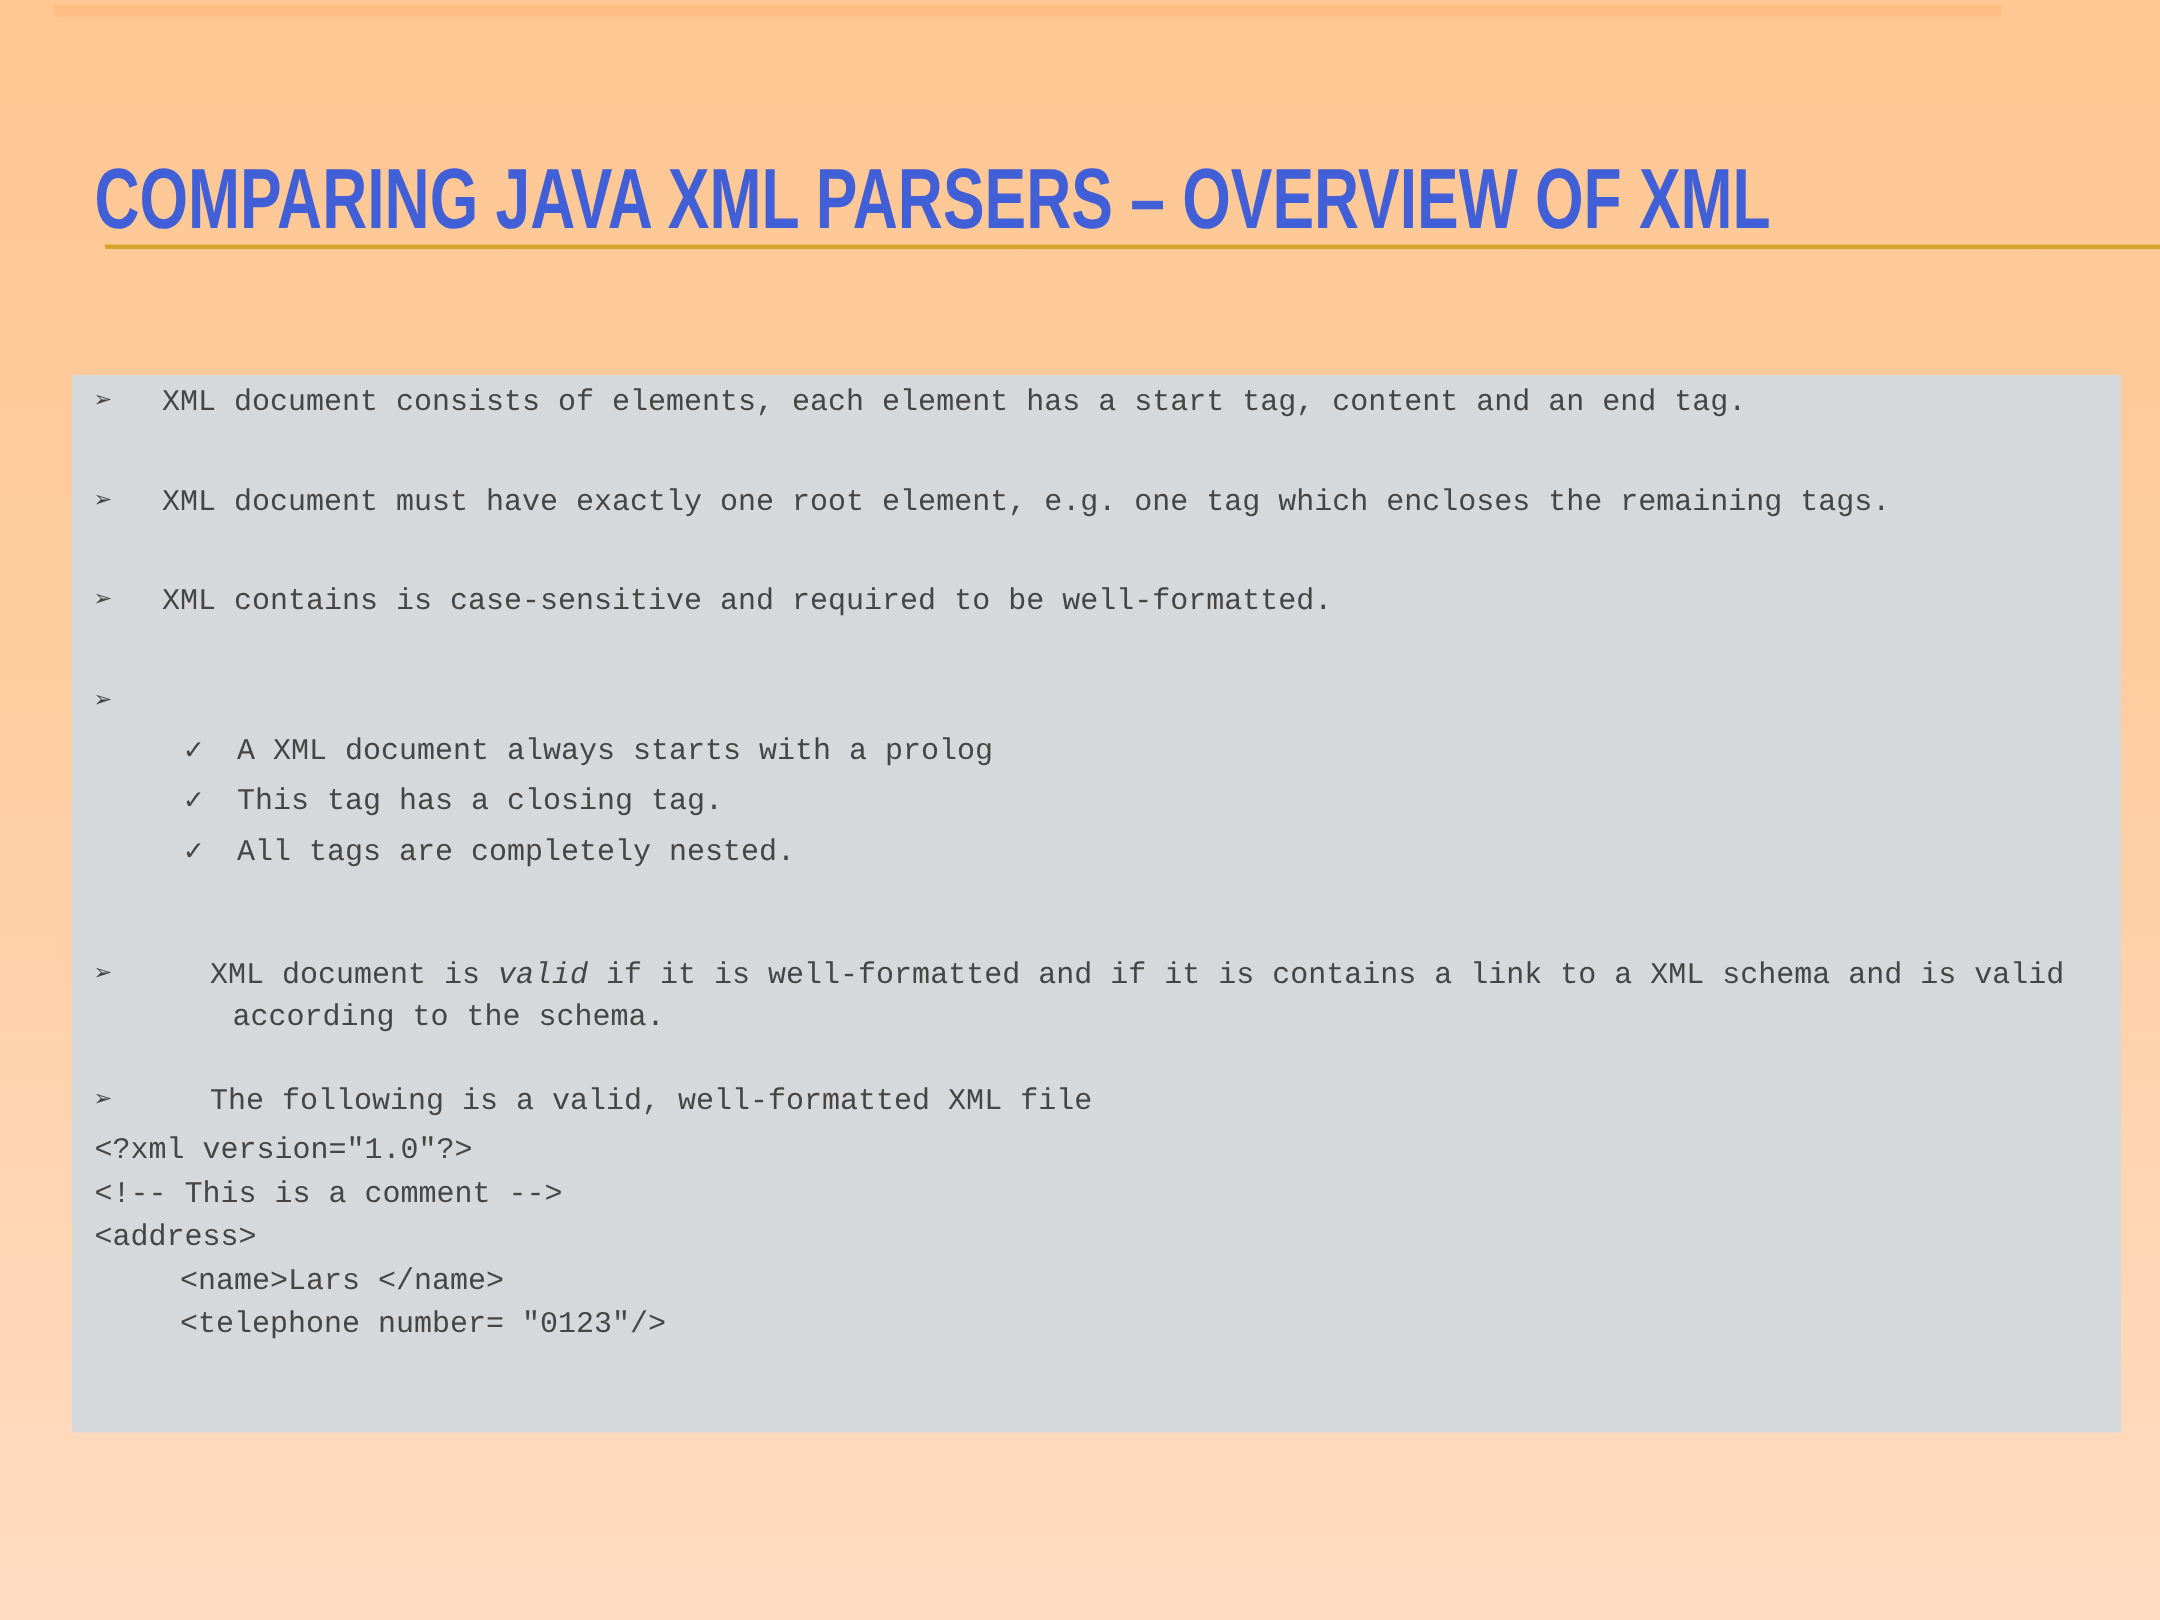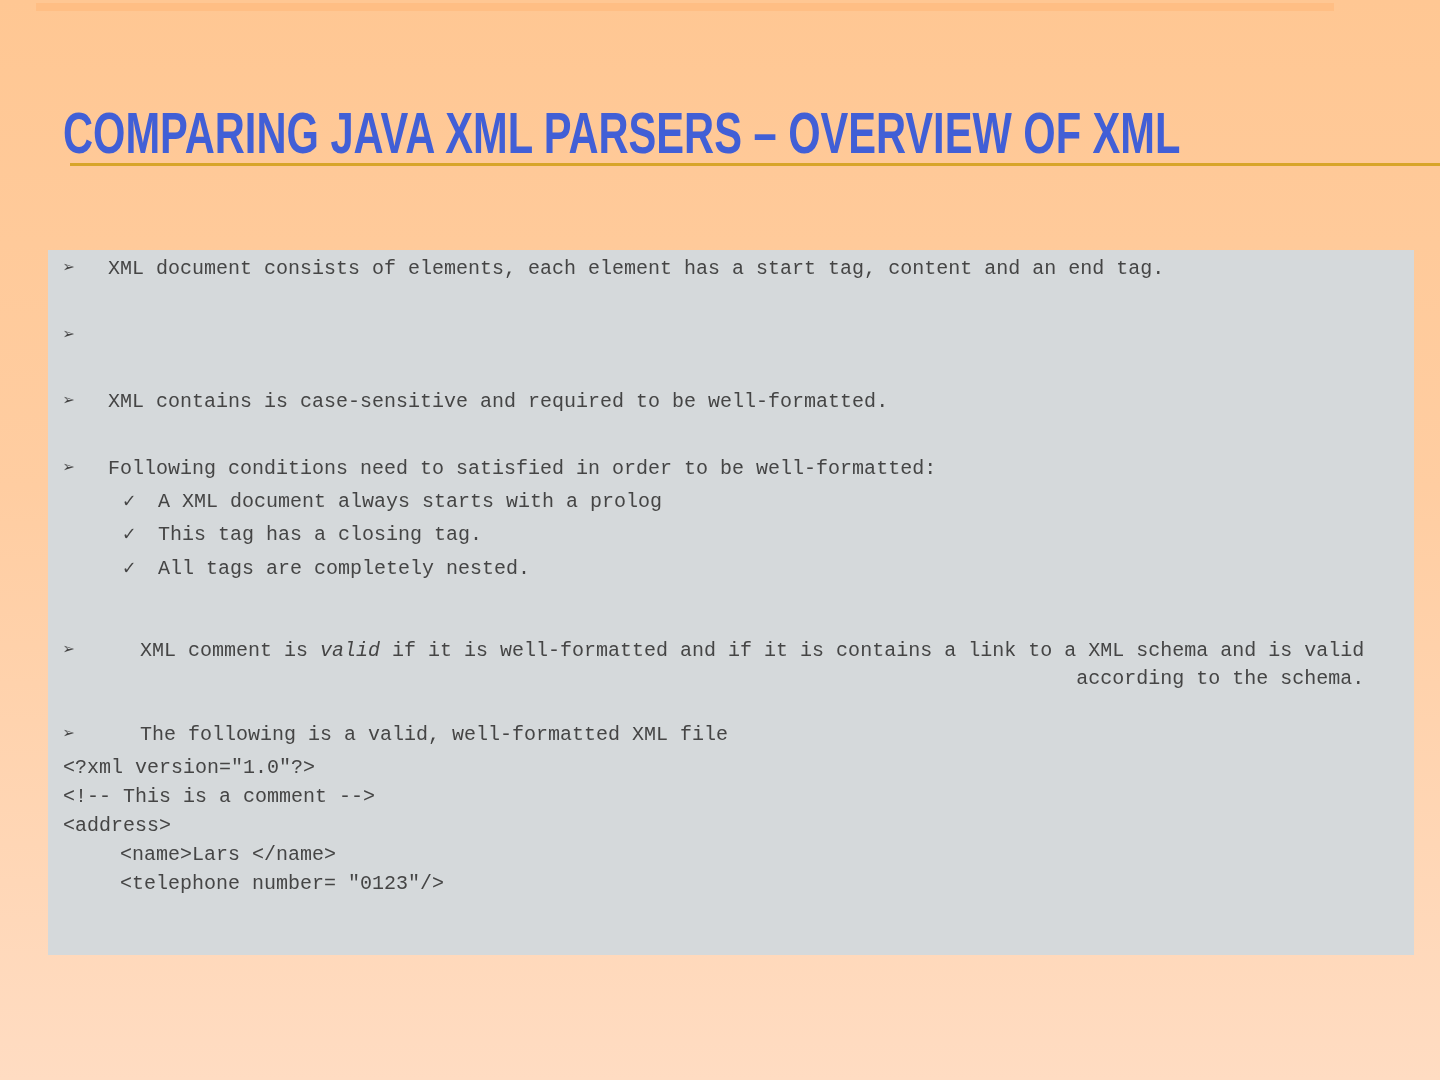--- a/index.html
+++ b/index.html
@@ -83,21 +83,21 @@
   .r1 { margin-top: 8px; }
   .r2 { margin-top: 45px; }
   .r3 { margin-top: 44px; }
   .r4 { margin-top: 45px; }
   .r5 { margin-top: 11px; }
   .r6 { margin-top: 11px; }
   .r7 { margin-top: 12px; }
   .r8 { margin-top: 60px; }
   .r9 { margin-top: 34px; }
   .valid-block { white-space: nowrap; }
-  .valid-wrap { margin-top: 6px; padding-left: 15px; text-align: right; }
+  .valid-wrap { margin-top: 6px; padding-left: 15px; }
   .code-block { margin-top: 7px; }
   .code-line {
     line-height: 29px;
     white-space: pre;
   }
   .code-line.indent { padding-left: 57px; }
   em { font-style: italic; }
 </style>
 </head>
 <body>
@@ -109,51 +109,51 @@
 
 <div class="panel">
 
   <div class="row r1">
     <span class="marker arrow">➢</span>
     <span class="txt">XML document consists of elements, each element has a start tag, content and an end tag.</span>
   </div>
 
   <div class="row r2">
     <span class="marker arrow">➢</span>
+    <span class="txt">XML document must have exactly one root element, e.g. one tag which encloses the remaining tags.</span>
   </div>
 
   <div class="row r3">
     <span class="marker arrow">➢</span>
     <span class="txt">XML contains is case-sensitive and required to be well-formatted.</span>
   </div>
 
   <div class="row r4">
     <span class="marker arrow">➢</span>
-    <span class="txt">Following conditions need to satisfied in order to be well-formatted:</span>
   </div>
 
   <div class="row r5">
     <span class="marker check">✓</span>
     <span class="txt">A XML document always starts with a prolog</span>
   </div>
 
   <div class="row r6">
     <span class="marker check">✓</span>
     <span class="txt">This tag has a closing tag.</span>
   </div>
 
   <div class="row r7">
     <span class="marker check">✓</span>
     <span class="txt">All tags are completely nested.</span>
   </div>
 
   <div class="row r8">
     <span class="marker arrow wide">➢</span>
     <span class="valid-block">
-      <span>XML comment is </span><em>valid</em><span> if it is well-formatted and if it is contains a link to a XML schema and is valid</span>
+      <span>XML document is </span><em>valid</em><span> if it is well-formatted and if it is contains a link to a XML schema and is valid</span>
       <div class="valid-wrap">according to the schema.</div>
     </span>
   </div>
 
   <div class="row r9">
     <span class="marker arrow wide">➢</span>
     <span class="txt">The following is a valid, well-formatted XML file</span>
   </div>
 
   <div class="code-block">

